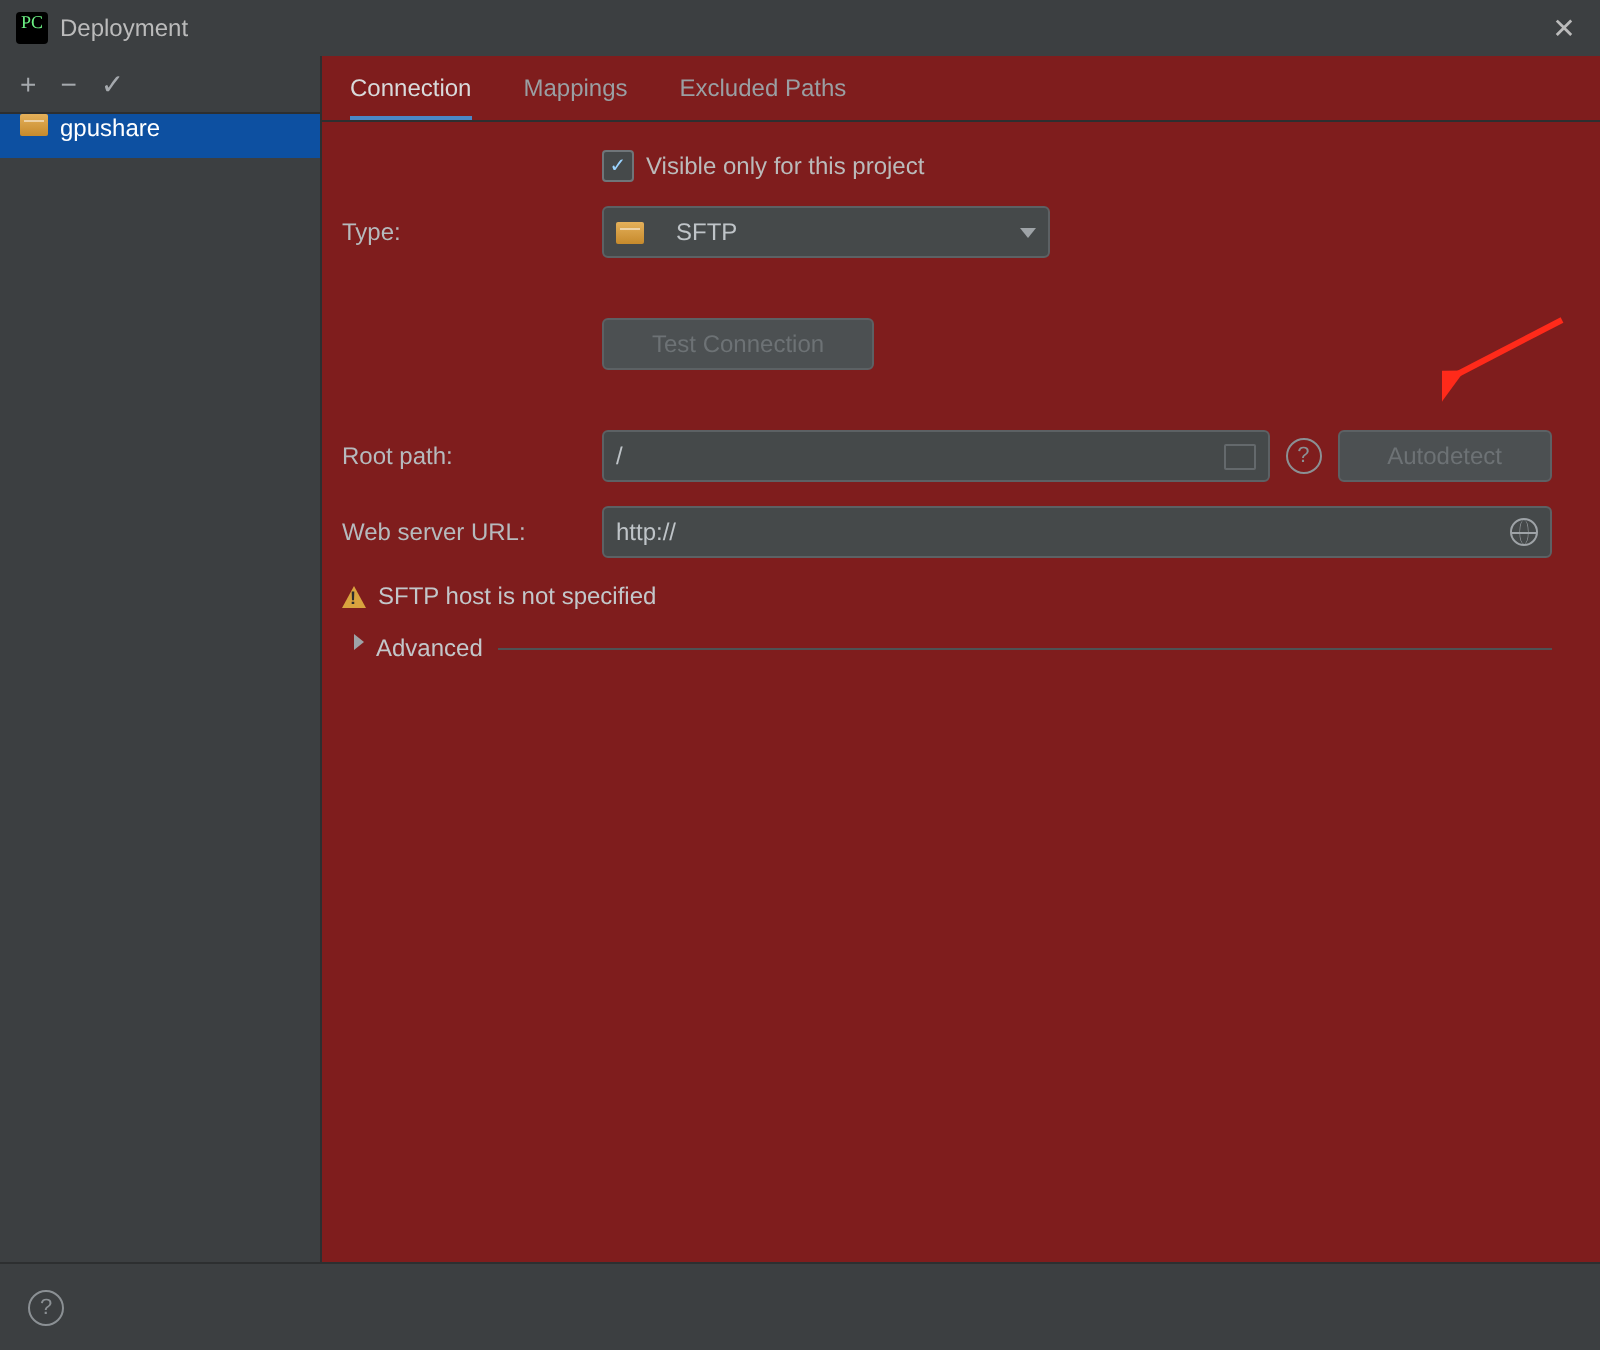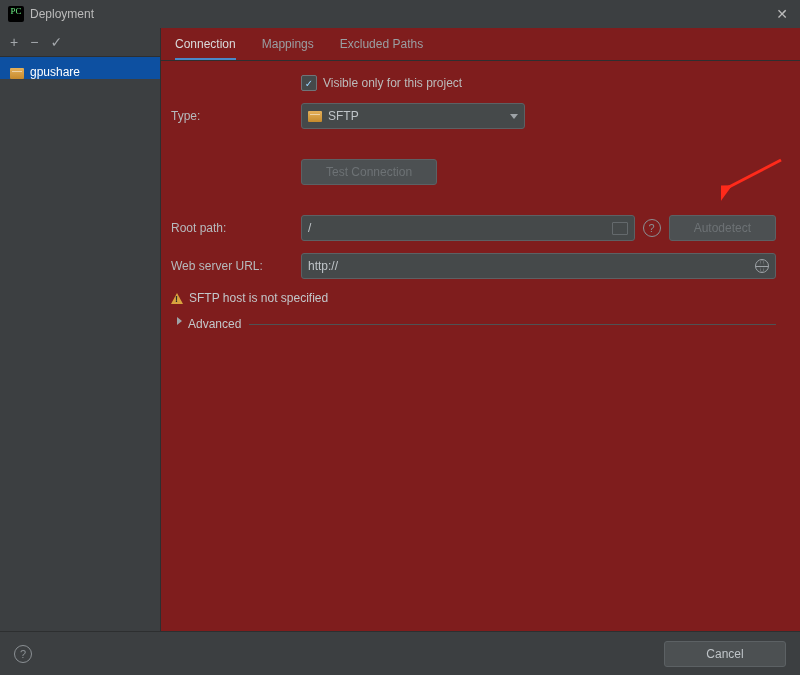--- a/index.html
+++ b/index.html
@@ -5,35 +5,35 @@
   html,body{margin:0;padding:0;width:800px;height:675px;background:#3c3f41;color:#bbbbbb;font-family:"Segoe UI",Arial,sans-serif;font-size:12px;overflow:hidden}
   .titlebar{height:28px;display:flex;align-items:center;padding:0 8px;background:#3c3f41;justify-content:space-between}
   .titlebar .left{display:flex;align-items:center;gap:6px}
   .app-icon{width:16px;height:16px;background:#000;display:flex;align-items:flex-start;justify-content:center;border-radius:2px}
   .app-icon span{font:9px bold sans-serif;color:#6cf284}
   .close-x{width:20px;text-align:center;color:#bbb;cursor:pointer;font-size:14px}
   .body{display:flex;height:603px}
   .sidebar{width:160px;background:#3c3f41;border-right:1px solid #2d2f30;display:flex;flex-direction:column}
   .side-tools{height:28px;display:flex;align-items:center;gap:12px;padding:0 10px;border-bottom:1px solid #2d2f30}
   .side-tools .tool{color:#a5a9ad;cursor:pointer;font-size:14px;line-height:1}
-  .side-item{display:flex;align-items:flex-end;gap:6px;height:22px;padding:0 10px;background:#0d50a1;color:#fff;cursor:pointer}
+  .side-item{display:flex;align-items:flex-start;gap:6px;height:22px;padding:0 10px;background:#0d50a1;color:#fff;cursor:pointer}
   .server-icon{width:14px;height:11px;background:linear-gradient(#e4b05a,#c68a2c);border-radius:1px;position:relative}
   .server-icon:before{content:"";position:absolute;top:3px;left:2px;width:10px;height:1px;background:rgba(255,255,255,.5)}
   .main{flex:1;display:flex;flex-direction:column;background:#7f1d1d}
   .tabs{height:32px;display:flex;align-items:flex-end;padding:0 14px;gap:26px;border-bottom:1px solid #2d2f30}
   .tab{padding:0 0 7px;color:#9a9fa3;cursor:pointer;border-bottom:2px solid transparent}
   .tab.active{color:#d9dadb;border-bottom-color:#4a88c7}
   .form{padding:14px 24px 0 10px;display:flex;flex-direction:column;gap:12px}
   .row{display:flex;align-items:center}
   .row>.lbl{width:130px;color:#b6babd}
   .chk{display:inline-flex;align-items:center;gap:6px;margin-left:130px}
   .chkbox{width:14px;height:14px;border:1px solid #6f7579;background:#45494a;border-radius:2px;display:flex;align-items:center;justify-content:center;color:#9bd4ff;font-size:10px}
   .combo{width:210px;height:24px;background:#45494a;border:1px solid #5c6164;border-radius:3px;display:flex;align-items:center;justify-content:space-between;padding:0 6px;cursor:pointer}
   .combo.hl{border-color:#466289;box-shadow:0 0 0 1px rgba(70,98,137,.7)}
-  .combo .val{display:flex;align-items:center;gap:6px;color:#bfc4c8}
+  .combo .val{display:flex;align-items:center;gap:16px;color:#bfc4c8}
   .combo .ph{color:#7b8085;font-style:italic}
   .caret{width:0;height:0;border-left:4px solid transparent;border-right:4px solid transparent;border-top:5px solid #9ea3a7}
   .btn{height:24px;padding:0 24px;background:#4c5052;border:1px solid #5c6164;border-radius:3px;color:#bfc4c8;cursor:pointer;display:inline-flex;align-items:center}
   .btn.sq{width:24px;padding:0;justify-content:center}
   .btn.disabled{color:#6d7275}
   .input{flex:1;height:24px;background:#45494a;border:1px solid #5c6164;border-radius:3px;padding:0 6px;display:flex;align-items:center;justify-content:space-between;color:#bfc4c8}
   .input .txt{flex:1}
   .icon-folder{width:14px;height:11px;border:1px solid #7a7f83;border-radius:1px;opacity:.6}
   .icon-globe{width:12px;height:12px;border:1px solid #9ea3a7;border-radius:50%;position:relative}
   .icon-globe:before{content:"";position:absolute;inset:0;border-left:1px solid #9ea3a7;border-right:1px solid #9ea3a7;border-radius:50%;transform:scaleX(.4)}
@@ -155,15 +155,14 @@
         </defs>
       <line x1="60" y1="6" x2="6" y2="34" stroke="#ff2a1a" stroke-width="3" marker-end="url(#ah)"></line>
     </svg>
 
   </div>
 </div>
 
 <div class="footer">
   <div class="help-circle">?</div>
   <div class="gap6">
-    <div class="btn normal">Cancel</div>
   </div>
 </div>
 
 </body></html>

